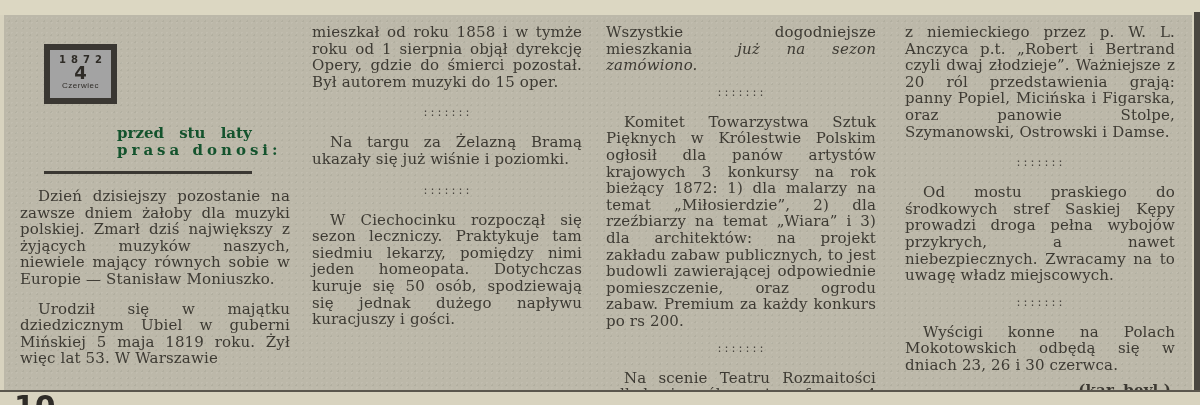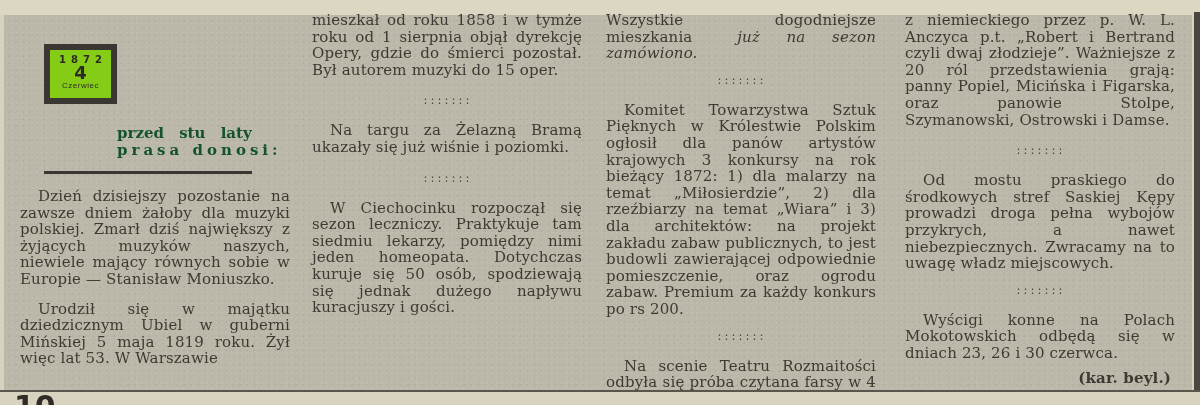--- a/index.html
+++ b/index.html
@@ -52,21 +52,21 @@
       font-weight: bold;
       font-size: 30px;
       line-height: 30px;
       color: #2f2c27;
       height: 13px;
       overflow: hidden;
     }
 
     .col {
       position: absolute;
-      top: 12px;
+      top: 24px;
       width: 270px;
       font-size: 15px;
       line-height: 16.6px;
       text-align: justify;
       letter-spacing: 0.15px;
     }
     .col p {
       margin: 0;
       text-indent: 18px;
     }
@@ -75,21 +75,21 @@
     .col-1 { left: 20px; }
     .col-2 { left: 312px; }
     .col-3 { left: 606px; }
     .col-4 { left: 905px; }
 
     .date-box {
       position: absolute;
       left: 44px; top: 44px;
       width: 73px; height: 60px;
       border: 6px solid #3a3732;
-      background: #84cc16;
+      background: #a3a3a3;
       box-sizing: border-box;
       text-align: center;
       font-family: "DejaVu Sans", sans-serif;
       color: #2f2c27;
     }
     .date-box .year {
       font-size: 10px;
       font-weight: bold;
       letter-spacing: 5px;
       margin-top: 4px;

